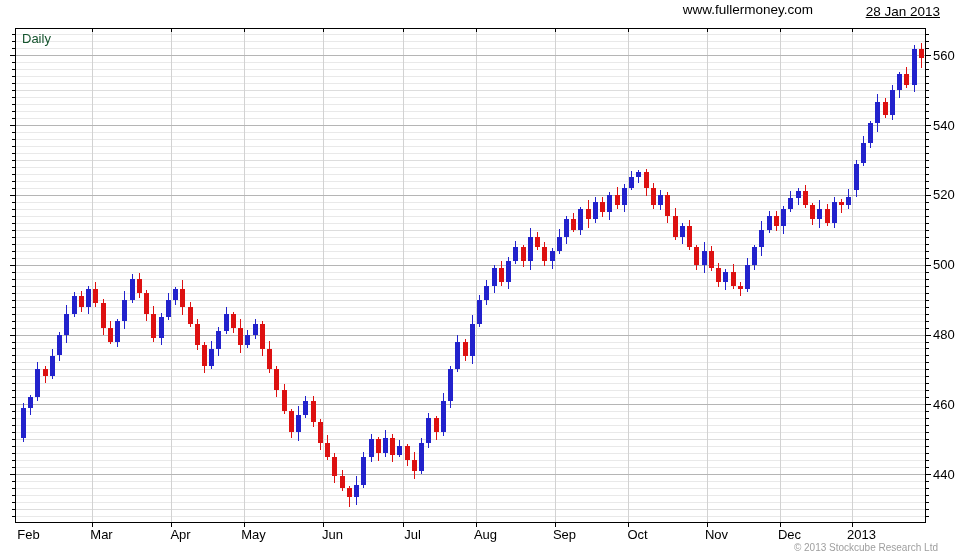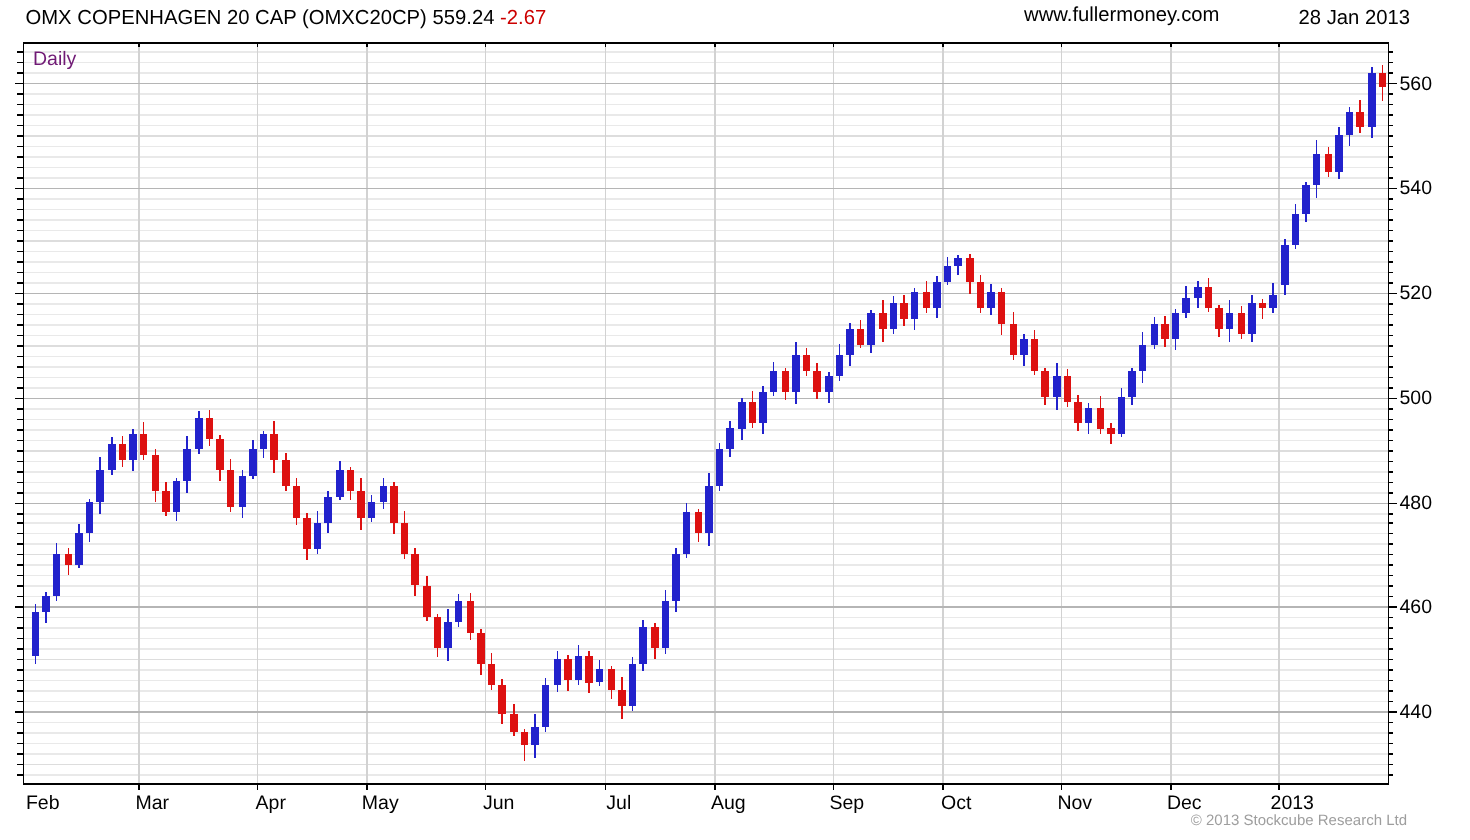--- a/index.html
+++ b/index.html
@@ -1,33 +1,31 @@
 <!DOCTYPE html>
 <html><head>
 <meta charset="utf-8">
 <style>
   html,body{margin:0;padding:0;background:#fff;}
   .page{position:relative;width:980px;height:560px;background:#fff;overflow:hidden;
         font-family:"Liberation Sans",sans-serif;color:#000;}
   .title{position:absolute;left:17px;top:4px;font-size:13.5px;white-space:nowrap;}
   .title .chg{color:#cc0000;}
   .website{position:absolute;top:2px;right:167px;font-size:13.5px;}
-  .date{position:absolute;top:4px;right:40px;font-size:13.5px;}
+  .date{position:absolute;top:4px;right:40px;font-size:13.5px;text-decoration:underline;}
   .daily{position:absolute;left:22px;top:31px;font-size:13px;color:#0000bb;}
   .copyright{position:absolute;top:542px;right:42px;font-size:10px;color:#9e9e9e;}
   #chart-svg{position:absolute;left:0;top:0;}
   #chart-svg line,#chart-svg rect{shape-rendering:crispEdges;}
   #chart-svg text{font-family:"Liberation Sans",sans-serif;fill:#000;}
 </style>
 </head>
 <body>
 
 <div class="page">
-  <div class="title"><span>OMX COPENHAGEN 20 CAP (OMXC20CP) 559.24</span>
-    <span class="chg" style="color: rgb(204, 0, 0);">-2.67</span></div>
   <div class="website">www.fullermoney.com</div>
   <div class="date">28 Jan 2013</div>
 
   <svg id="chart-svg" width="980" height="560">
       <g>
         <line x1="15" y1="516.5" x2="925" y2="516.5" stroke="#e9e9e9"></line>
         <line x1="15" y1="509.5" x2="925" y2="509.5" stroke="#dddddd"></line>
         <line x1="15" y1="502.5" x2="925" y2="502.5" stroke="#e9e9e9"></line>
         <line x1="15" y1="495.5" x2="925" y2="495.5" stroke="#e9e9e9"></line>
         <line x1="15" y1="488.5" x2="925" y2="488.5" stroke="#e9e9e9"></line>
@@ -547,15 +545,15 @@
         <text x="716.5" y="539" font-size="13" text-anchor="middle">Nov</text>
         <line x1="780.5" y1="28" x2="780.5" y2="31.5" stroke="#000"></line>
         <line x1="780.5" y1="522" x2="780.5" y2="526.5" stroke="#000"></line>
         <text x="789.5" y="539" font-size="13" text-anchor="middle">Dec</text>
         <line x1="852.5" y1="28" x2="852.5" y2="31.5" stroke="#000"></line>
         <line x1="852.5" y1="522" x2="852.5" y2="526.5" stroke="#000"></line>
         <text x="861.5" y="539" font-size="13" text-anchor="middle">2013</text>
       </g>
     </svg>
 
-  <div class="daily" style="color: #701a75;">Daily</div>
+  <div class="daily" style="color: #14532d;">Daily</div>
   <div class="copyright" style="color: rgb(158, 158, 158);">© 2013 Stockcube Research Ltd</div>
 </div>
 
 </body></html>

